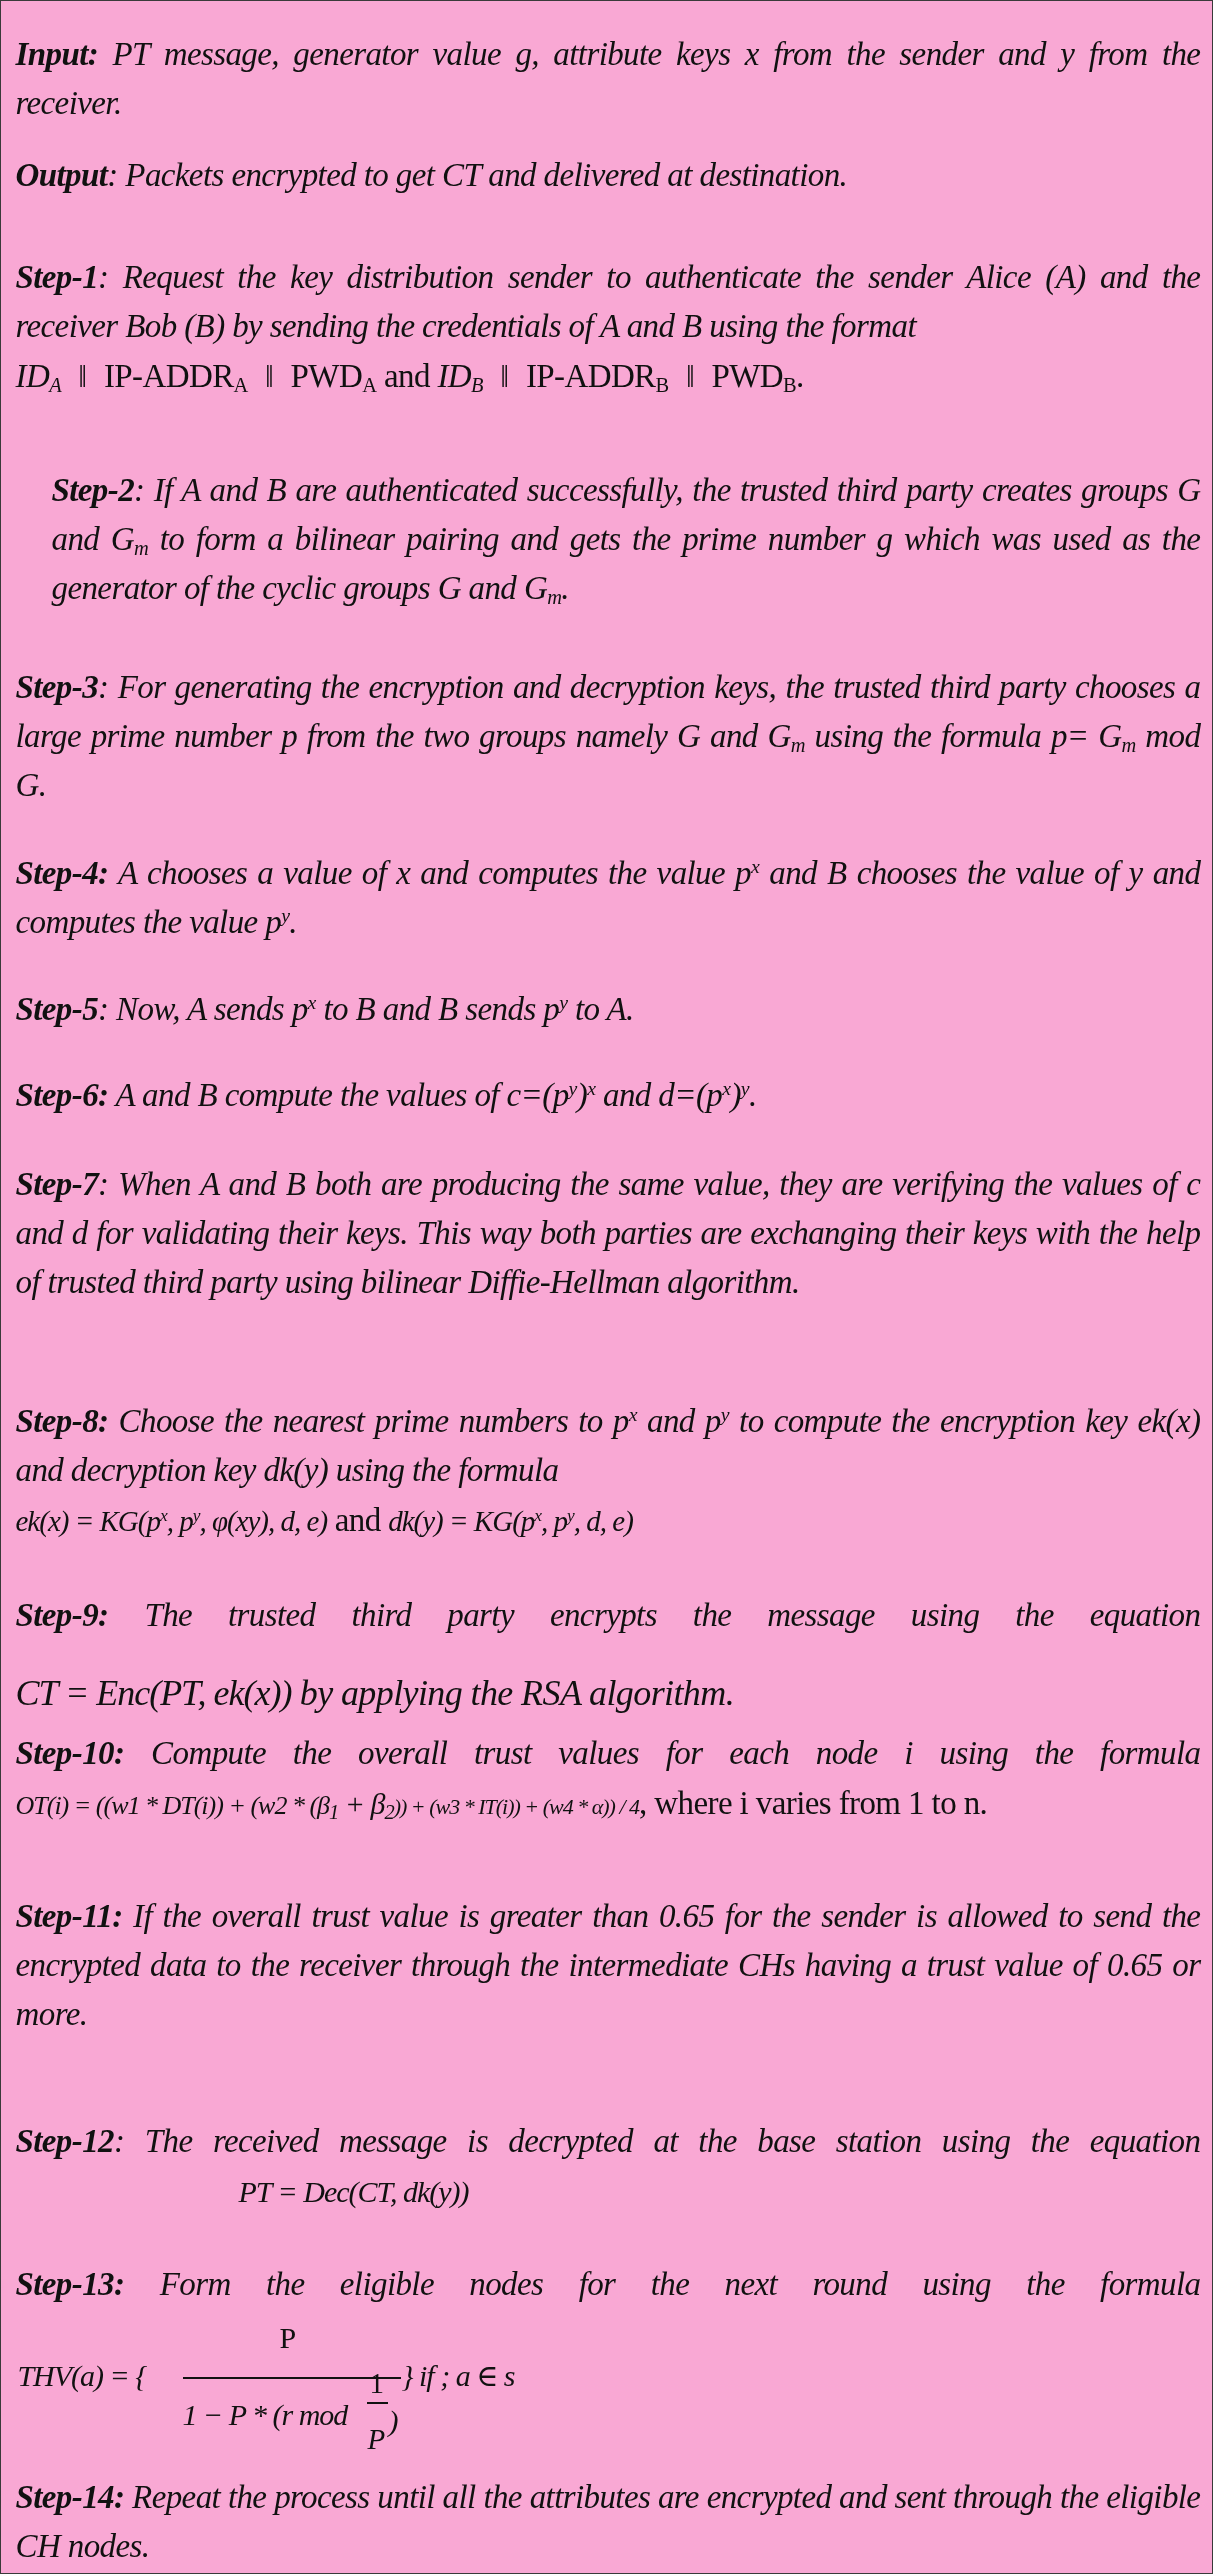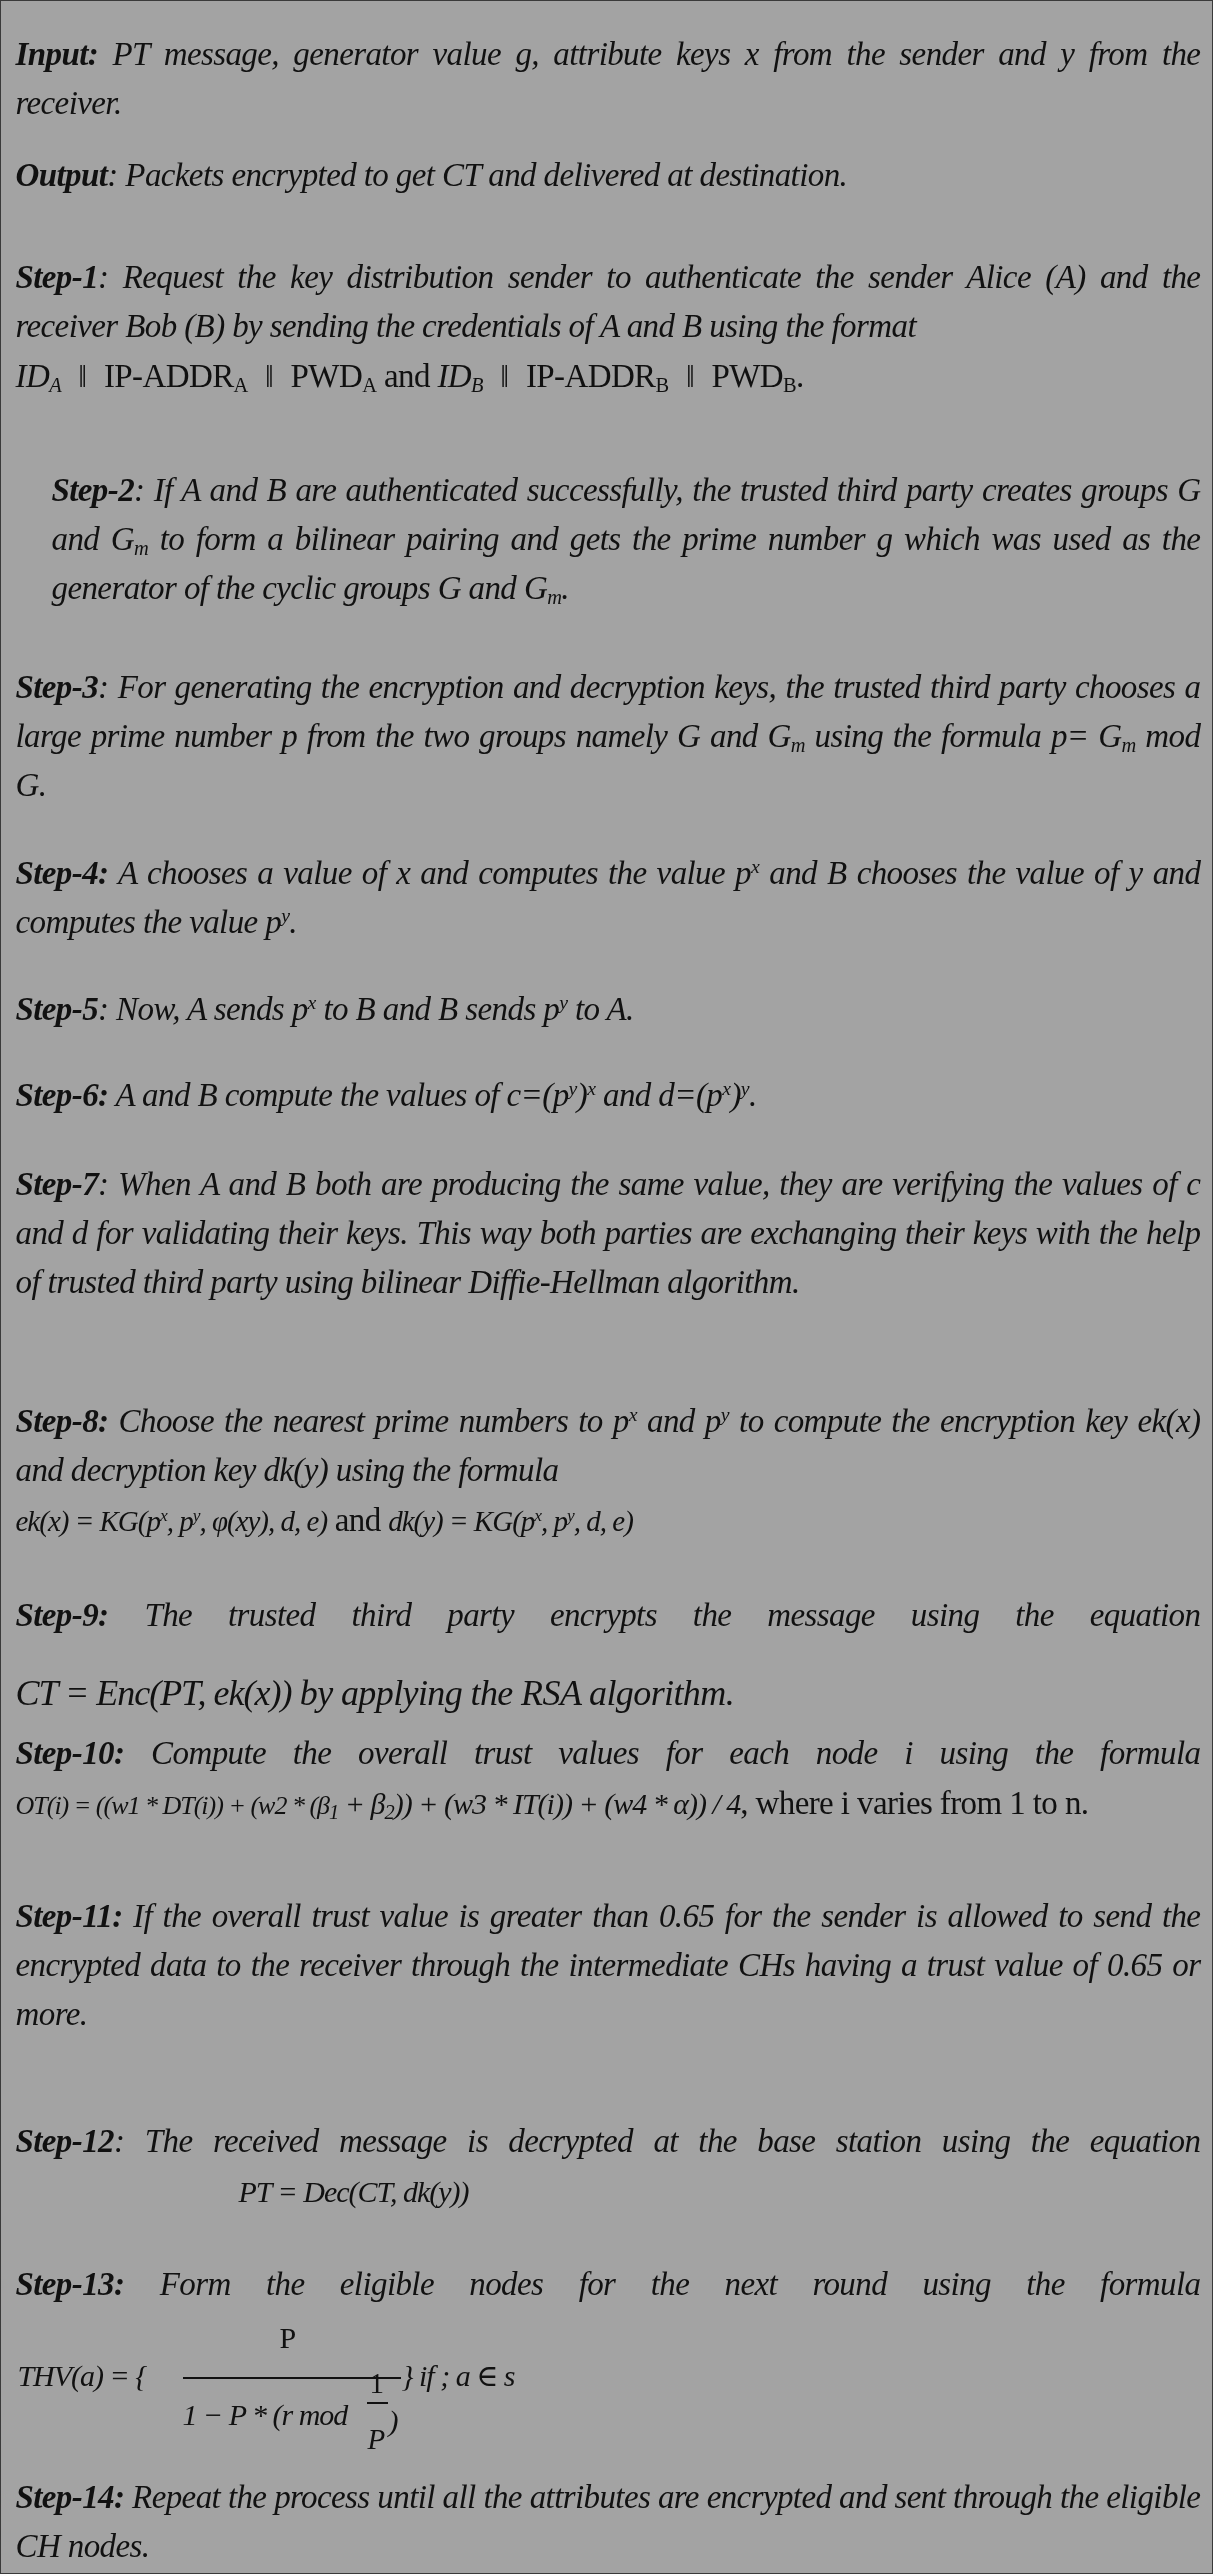--- a/index.html
+++ b/index.html
@@ -1,19 +1,19 @@
 <!DOCTYPE html>
 <html><head>
 <meta charset="utf-8">
 <style>
   html, body { margin:0; padding:0; background:#ffffff; }
   body { width:1215px; height:2576px; position:relative; overflow:hidden; }
   .frame {
     position:absolute; left:0; top:0; width:1211px; height:2572px;
-    border:1.9px solid #3a3a3a; background:#a3a3a3;
+    border:1.9px solid #3a3a3a; background:#f9a8d4;
   }
   .content {
     position:absolute; left:14.5px; right:11.6px; top:0;
     font-family:"Liberation Serif", "DejaVu Serif", serif;
     font-size:33px; line-height:49px; color:#111;
     font-style:italic; letter-spacing:-0.6px;
   }
   .para { position:absolute; left:0; right:0; text-align:justify; }
   .para.last-left { text-align-last:left; }
   .lbl { font-weight:bold; font-style:italic; }
@@ -99,21 +99,21 @@
       <span class="lbl">Step-9:</span><span> The trusted third party encrypts the message using the equation</span>
     </div>
     <div class="para last-left" style="top:1638px; font-size:36px;margin-top:30px;">
       <span class="math">CT = Enc(PT, ek(x))</span><span> by applying the RSA algorithm.</span>
     </div>
 
     <div class="para just-full" style="top:1728px;">
       <span class="lbl">Step-10:</span><span> Compute the overall trust values for each node i using the formula</span>
     </div>
     <div class="para last-left" style="top:1778px;">
-      <span class="math" style="font-size:26px;">OT(i) = ((w1 * DT(i)) + (w2 * (β</span><span class="sub math">1</span><span class="math" style="font-size:30px;"> + β</span><span class="sub math">2</span><span class="math" style="font-size:30px;">)) + (w3 * IT(i)) + (w4 * α)) / 4</span><span class="rm">, where i varies from 1 to n.</span>
+      <span class="math" style="font-size:26px;">OT(i) = ((w1 * DT(i)) + (w2 * (β</span><span class="sub math">1</span><span class="math" style="font-size:30px;"> + β</span><span class="sub math">2</span><span class="math" style="font-size:22px;">)) + (w3 * IT(i)) + (w4 * α)) / 4</span><span class="rm">, where i varies from 1 to n.</span>
     </div>
 
     <div class="para last-left" style="top:1851px;margin-top:40px;">
       <span class="lbl">Step-11:</span><span> If the overall trust value is greater than 0.65 for the sender is allowed to send the encrypted data to the receiver through the intermediate CHs having a trust value of 0.65 or more.</span>
     </div>
 
     <div class="para just-full" style="top:2116px;">
       <span class="lbl">Step-12</span><span>: The received message is decrypted at the base station using the equation</span>
     </div>
     <div class="para last-left" style="top:2166px;">

